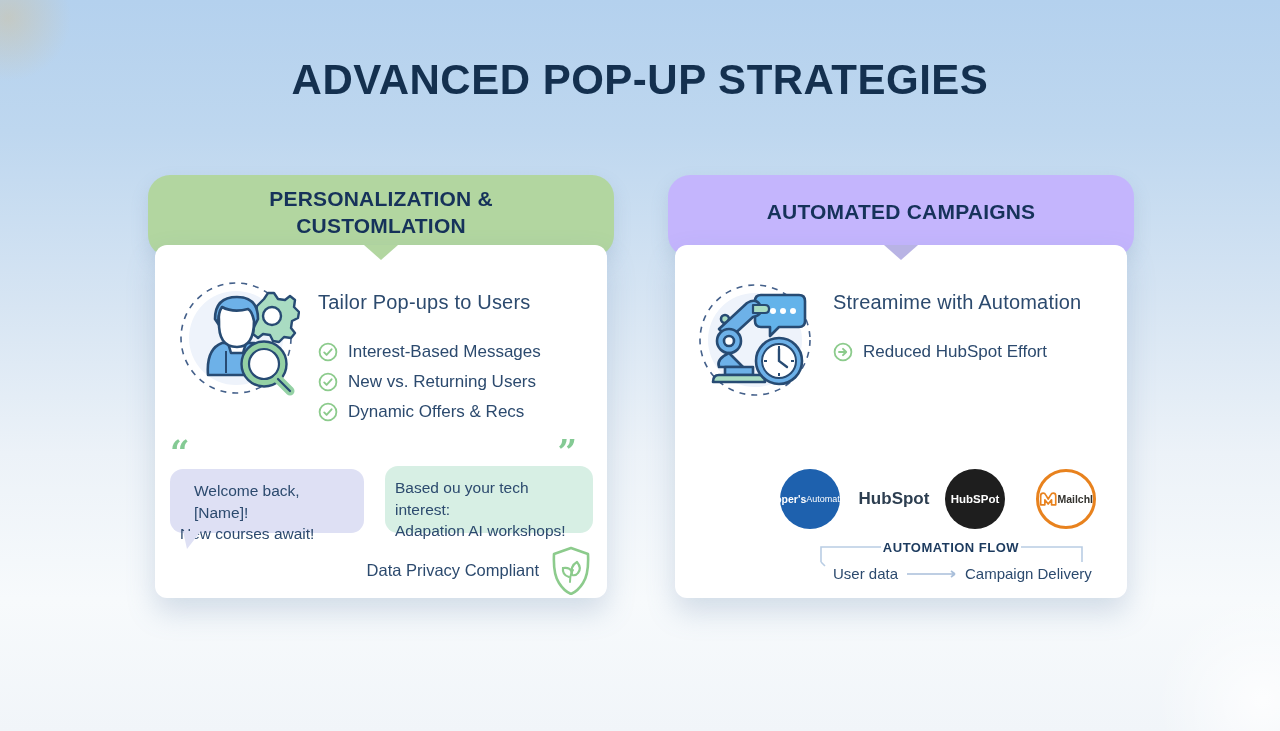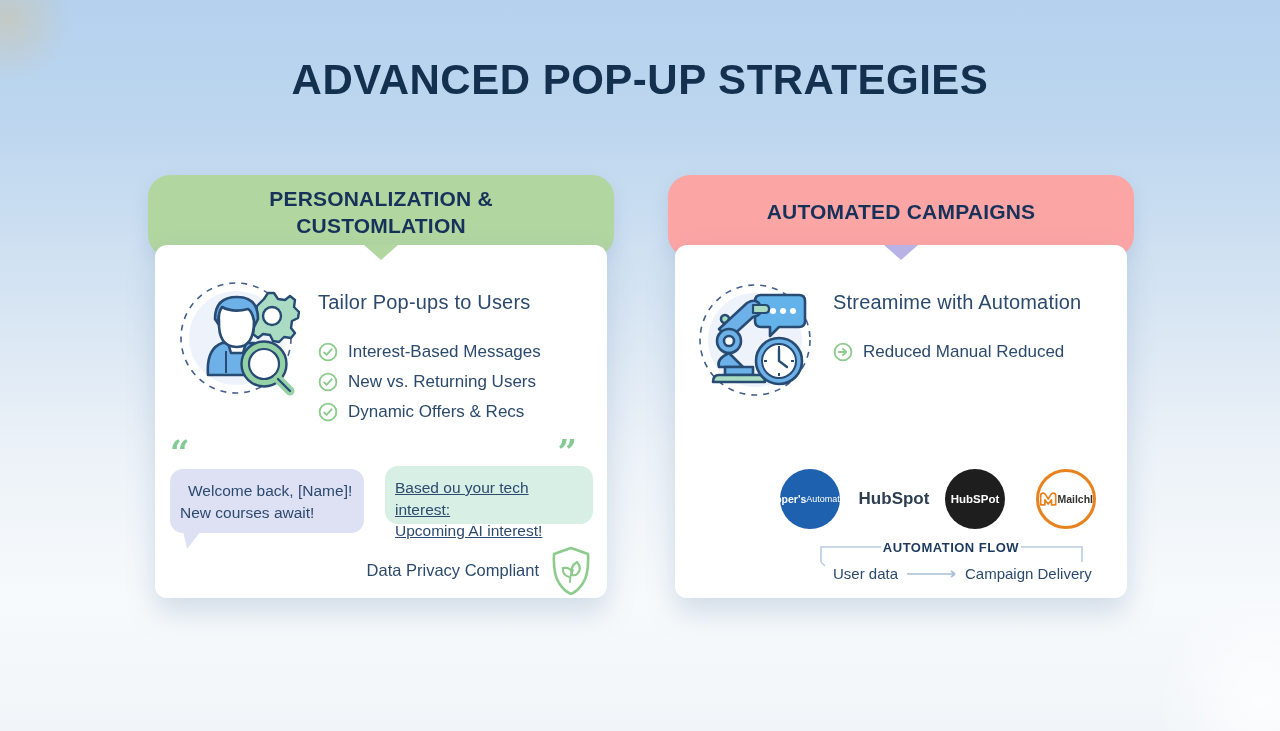--- a/index.html
+++ b/index.html
@@ -19,21 +19,21 @@
   
   .card{position:absolute;top:175px;width:466px;height:423px;}
   .card.left{left:148px;}
   .card.right{left:668px;}
   .card-header{
     position:absolute;top:0;left:0;width:100%;height:82px;border-radius:22px;
     display:flex;align-items:center;justify-content:center;text-align:center;
     box-shadow:0 8px 18px rgba(90,120,160,0.18);
   }
   .card.left  .card-header{background:#b2d6a0;}
-  .card.right .card-header{background:#fca5a5;}
+  .card.right .card-header{background:#c4b5fd;}
   .card-header .hdr-text{
     font-size:21px;font-weight:800;line-height:1.3;color:#16325a;
     max-width:270px;margin-top:-8px;letter-spacing:0.2px;
   }
   .card.right .card-header .hdr-text{max-width:340px;}
   .notch{
     position:absolute;top:70px;left:50%;transform:translateX(-50%);
     width:0;height:0;border-left:17px solid transparent;border-right:17px solid transparent;
     z-index:3;
   }
@@ -59,23 +59,23 @@
   .feature-item .label{font-size:17px;color:#2c4a6e;}
   
   .quote{position:absolute;font-family:"DejaVu Serif", serif;font-weight:bold;font-size:34px;color:#84ca94;line-height:1;}
   .quote.open{left:15px;top:190px;}
   .quote.close{right:30px;top:190px;}
   .bubble{
     position:absolute;border-radius:13px;font-size:15.5px;color:#2c4a6e;line-height:1.4;
     padding:11px 10px;box-sizing:border-box;
   }
   .bubble.lavender{left:15px;top:224px;width:194px;height:64px;background:#dee0f4;}
-  .bubble.mint{left:230px;top:221px;width:208px;height:58px;background:#d7efe4;text-decoration:underline;}
+  .bubble.mint{left:230px;top:221px;width:208px;height:67px;background:#d7efe4;}
   .bubble .l1{display:block;}
-  .bubble.lavender .l1{margin-left:8px;}
+  .bubble.lavender .l1{margin-left:14px;}
   .bubble-tail{
     position:absolute;left:28px;top:286px;width:0;height:0;
     border-left:4px solid transparent;border-right:14px solid transparent;
     border-top:18px solid #dee0f4;
   }
   .privacy-row{position:absolute;right:14px;top:300px;display:flex;align-items:center;}
   .privacy-row .privacy-label{font-size:16.5px;color:#2c4a6e;margin-right:10px;}
   
   .logo-row{position:absolute;top:224px;left:0;width:100%;height:62px;}
   .logo-circle{
@@ -165,21 +165,21 @@
     <div class="quote close">”</div>
 
     <div class="bubble lavender">
       <span class="l1">Welcome back, [Name]!</span>
       <span class="l2">New courses await!</span>
     </div>
     <div class="bubble-tail"></div>
 
     <div class="bubble mint">
       <span class="l1">Based ou your tech interest:</span>
-      <span class="l2">Upcoming AI interest!</span>
+      <span class="l2">Adapation AI workshops!</span>
     </div>
 
     <div class="privacy-row">
       <span class="privacy-label">Data Privacy Compliant</span>
       <svg width="44" height="50" viewBox="0 0 44 50">
         <path d="M22 3 L39 9 q1 20 -5 29 q-5 8 -12 11 q-7 -3 -12 -11 q-6 -9 -5 -29 z" fill="#ffffff" stroke="#8ccb8c" stroke-width="2.6" stroke-linejoin="round"></path>
         <path d="M20 32 q-7 -2 -6 -9 q7 -1 9 4" fill="none" stroke="#8ccb8c" stroke-width="2.2" stroke-linecap="round"></path>
         <path d="M23 30 q-2 -9 5 -13 q5 6 1 11 q-2 3 -6 2z" fill="none" stroke="#8ccb8c" stroke-width="2.2" stroke-linejoin="round"></path>
         <path d="M21 37 q0 -8 3 -12" fill="none" stroke="#8ccb8c" stroke-width="2" stroke-linecap="round"></path>
       </svg>
@@ -230,21 +230,21 @@
     </svg>
 
     <div class="body-heading">Streamime with Automation</div>
 
     <div class="feature-list">
       <div class="feature-item">
         <svg class="bullet" viewBox="0 0 20 20">
           <circle cx="10" cy="10" r="8.4" fill="none" stroke="#8ccb8c" stroke-width="1.8"></circle>
           <path d="M6 10 h7 m-3 -3.2 l3.2 3.2 l-3.2 3.2" fill="none" stroke="#8ccb8c" stroke-width="1.9" stroke-linecap="round" stroke-linejoin="round"></path>
         </svg>
-        <span class="label">Reduced Manual Reduced</span>
+        <span class="label">Reduced HubSpot Effort</span>
       </div>
     </div>
 
     <div class="logo-row">
       <div class="logo-circle logo-poper">
         <span class="lg1">Poper's</span>
         <span class="lg2">Automation</span>
       </div>
       <div class="logo-hubspot-text">HubSpot</div>
       <div class="logo-circle logo-hubspot-badge">

